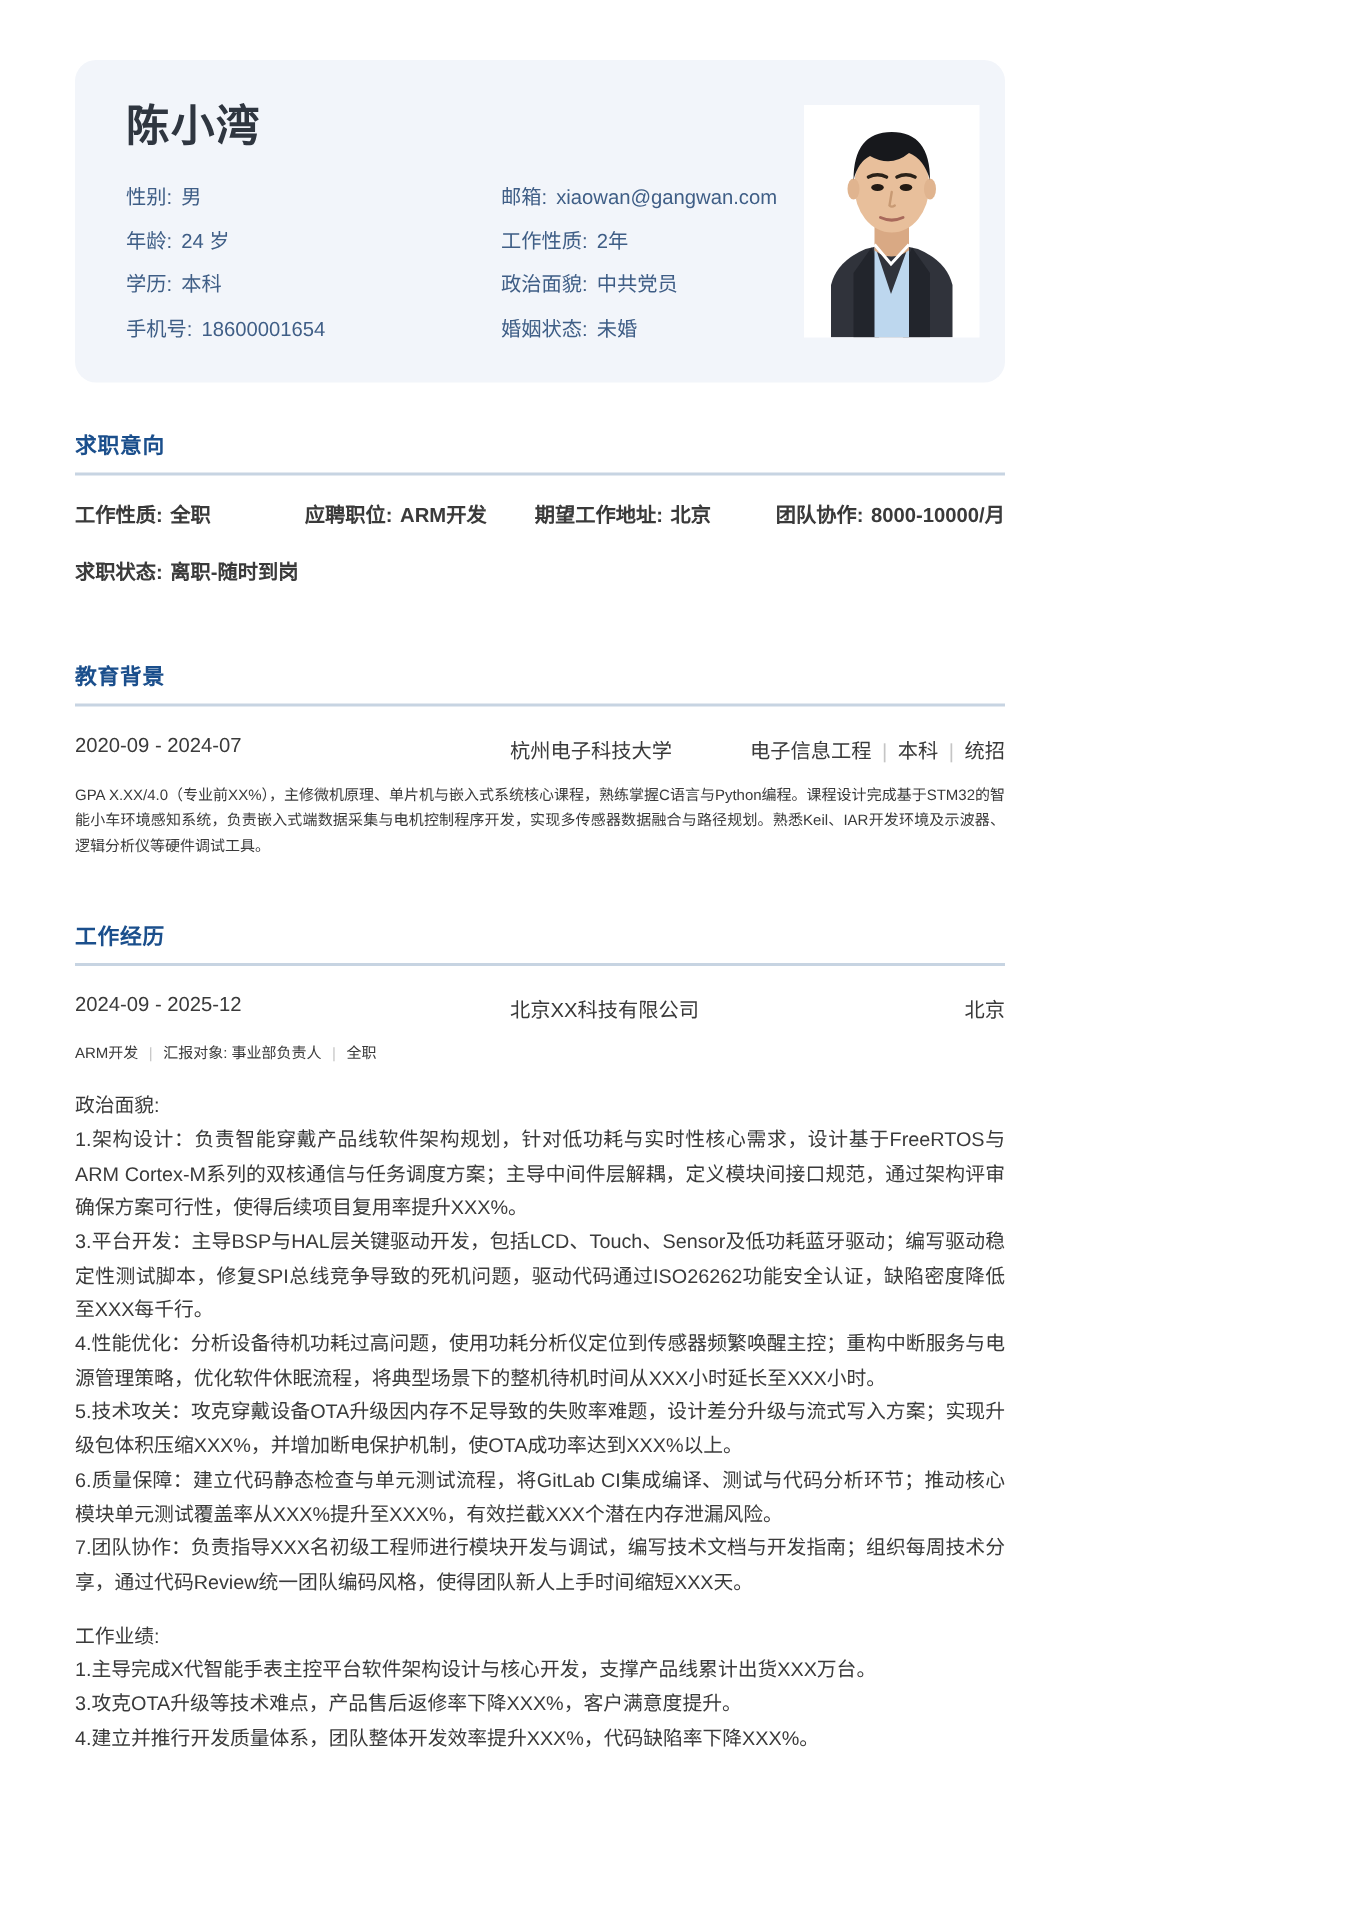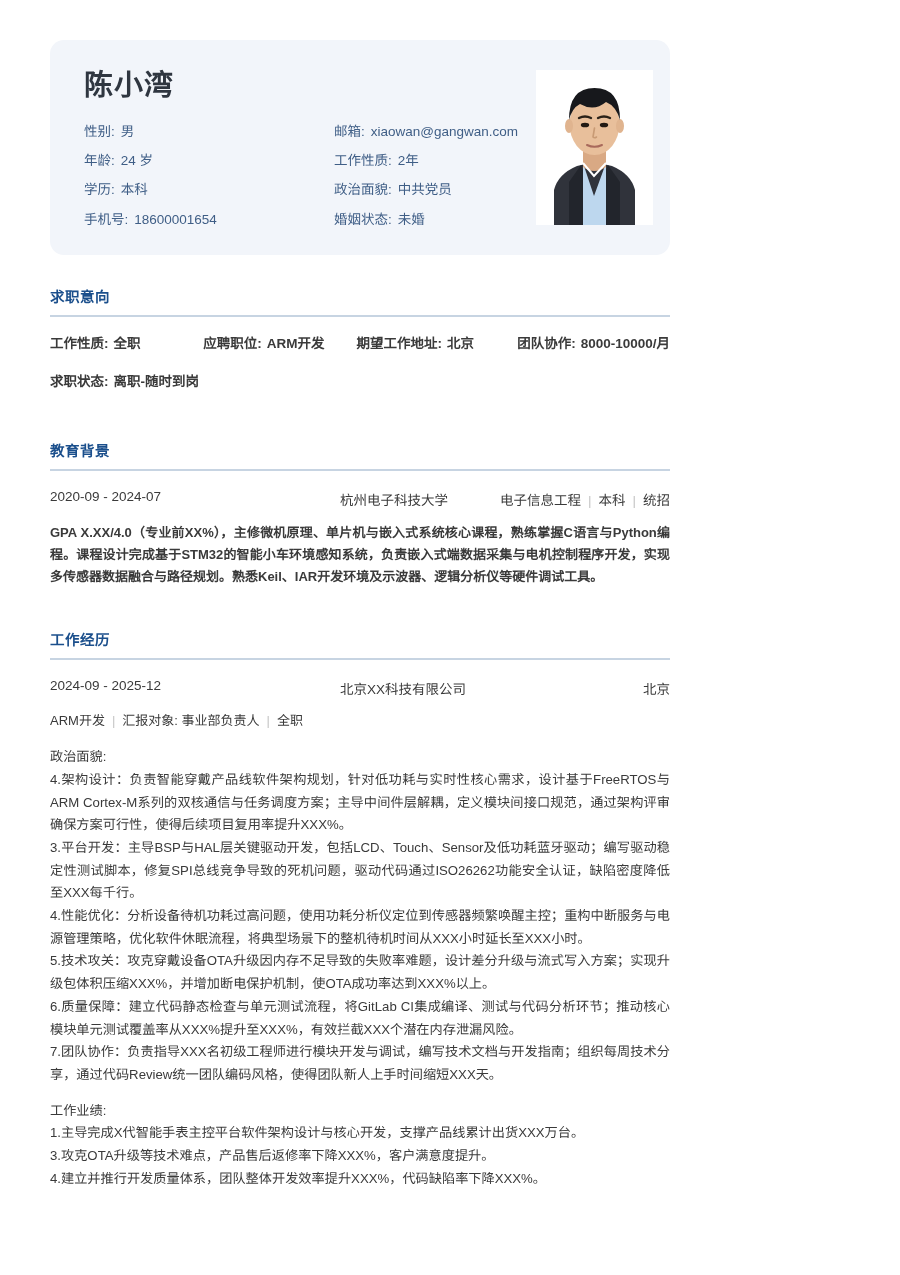--- a/index.html
+++ b/index.html
@@ -121,30 +121,29 @@
   .entry-meta { flex: 0 0 auto; white-space: nowrap; text-align: right; }
 
   .meta-sep {
     display: inline-block;
     color: #c5c5c5;
     margin: 0 7px;
     font-weight: normal;
   }
 
   .entry-desc {
-    font-size: 13px;
+    font-size: 10px;
     line-height: 1.72;
     color: #3a3a3a;
     text-align: justify;
     margin-bottom: 11px;
-    font-weight: bold;
   }
 
   .tag-row {
-    font-size: 13px;
+    font-size: 10px;
     color: #3a3a3a;
     margin-bottom: 16px;
     line-height: 1.5;
   }
 
   .block-label {
     font-size: 13.2px;
     color: #3a3a3a;
     line-height: 1.72;
   }
@@ -285,21 +284,21 @@
       <div class="entry-meta">北京</div>
     </div>
 
 
     <div class="tag-row">
       <span>ARM开发</span><span class="meta-sep">|</span><span>汇报对象: 事业部负责人</span><span class="meta-sep">|</span><span>全职</span>
     </div>
 
     <div class="block-label">政治面貌:</div>
     <div class="bullet-list">
-      <div class="bullet">4.架构设计：负责智能穿戴产品线软件架构规划，针对低功耗与实时性核心需求，设计基于FreeRTOS与ARM Cortex-M系列的双核通信与任务调度方案；主导中间件层解耦，定义模块间接口规范，通过架构评审确保方案可行性，使得后续项目复用率提升XXX%。</div>
+      <div class="bullet">1.架构设计：负责智能穿戴产品线软件架构规划，针对低功耗与实时性核心需求，设计基于FreeRTOS与ARM Cortex-M系列的双核通信与任务调度方案；主导中间件层解耦，定义模块间接口规范，通过架构评审确保方案可行性，使得后续项目复用率提升XXX%。</div>
       <div class="bullet">3.平台开发：主导BSP与HAL层关键驱动开发，包括LCD、Touch、Sensor及低功耗蓝牙驱动；编写驱动稳定性测试脚本，修复SPI总线竞争导致的死机问题，驱动代码通过ISO26262功能安全认证，缺陷密度降低至XXX每千行。</div>
       <div class="bullet">4.性能优化：分析设备待机功耗过高问题，使用功耗分析仪定位到传感器频繁唤醒主控；重构中断服务与电源管理策略，优化软件休眠流程，将典型场景下的整机待机时间从XXX小时延长至XXX小时。</div>
       <div class="bullet">5.技术攻关：攻克穿戴设备OTA升级因内存不足导致的失败率难题，设计差分升级与流式写入方案；实现升级包体积压缩XXX%，并增加断电保护机制，使OTA成功率达到XXX%以上。</div>
       <div class="bullet">6.质量保障：建立代码静态检查与单元测试流程，将GitLab CI集成编译、测试与代码分析环节；推动核心模块单元测试覆盖率从XXX%提升至XXX%，有效拦截XXX个潜在内存泄漏风险。</div>
       <div class="bullet">7.团队协作：负责指导XXX名初级工程师进行模块开发与调试，编写技术文档与开发指南；组织每周技术分享，通过代码Review统一团队编码风格，使得团队新人上手时间缩短XXX天。</div>
     </div>
 
     <div class="spacer-sm"></div>
 
     <div class="block-label">工作业绩:</div>

